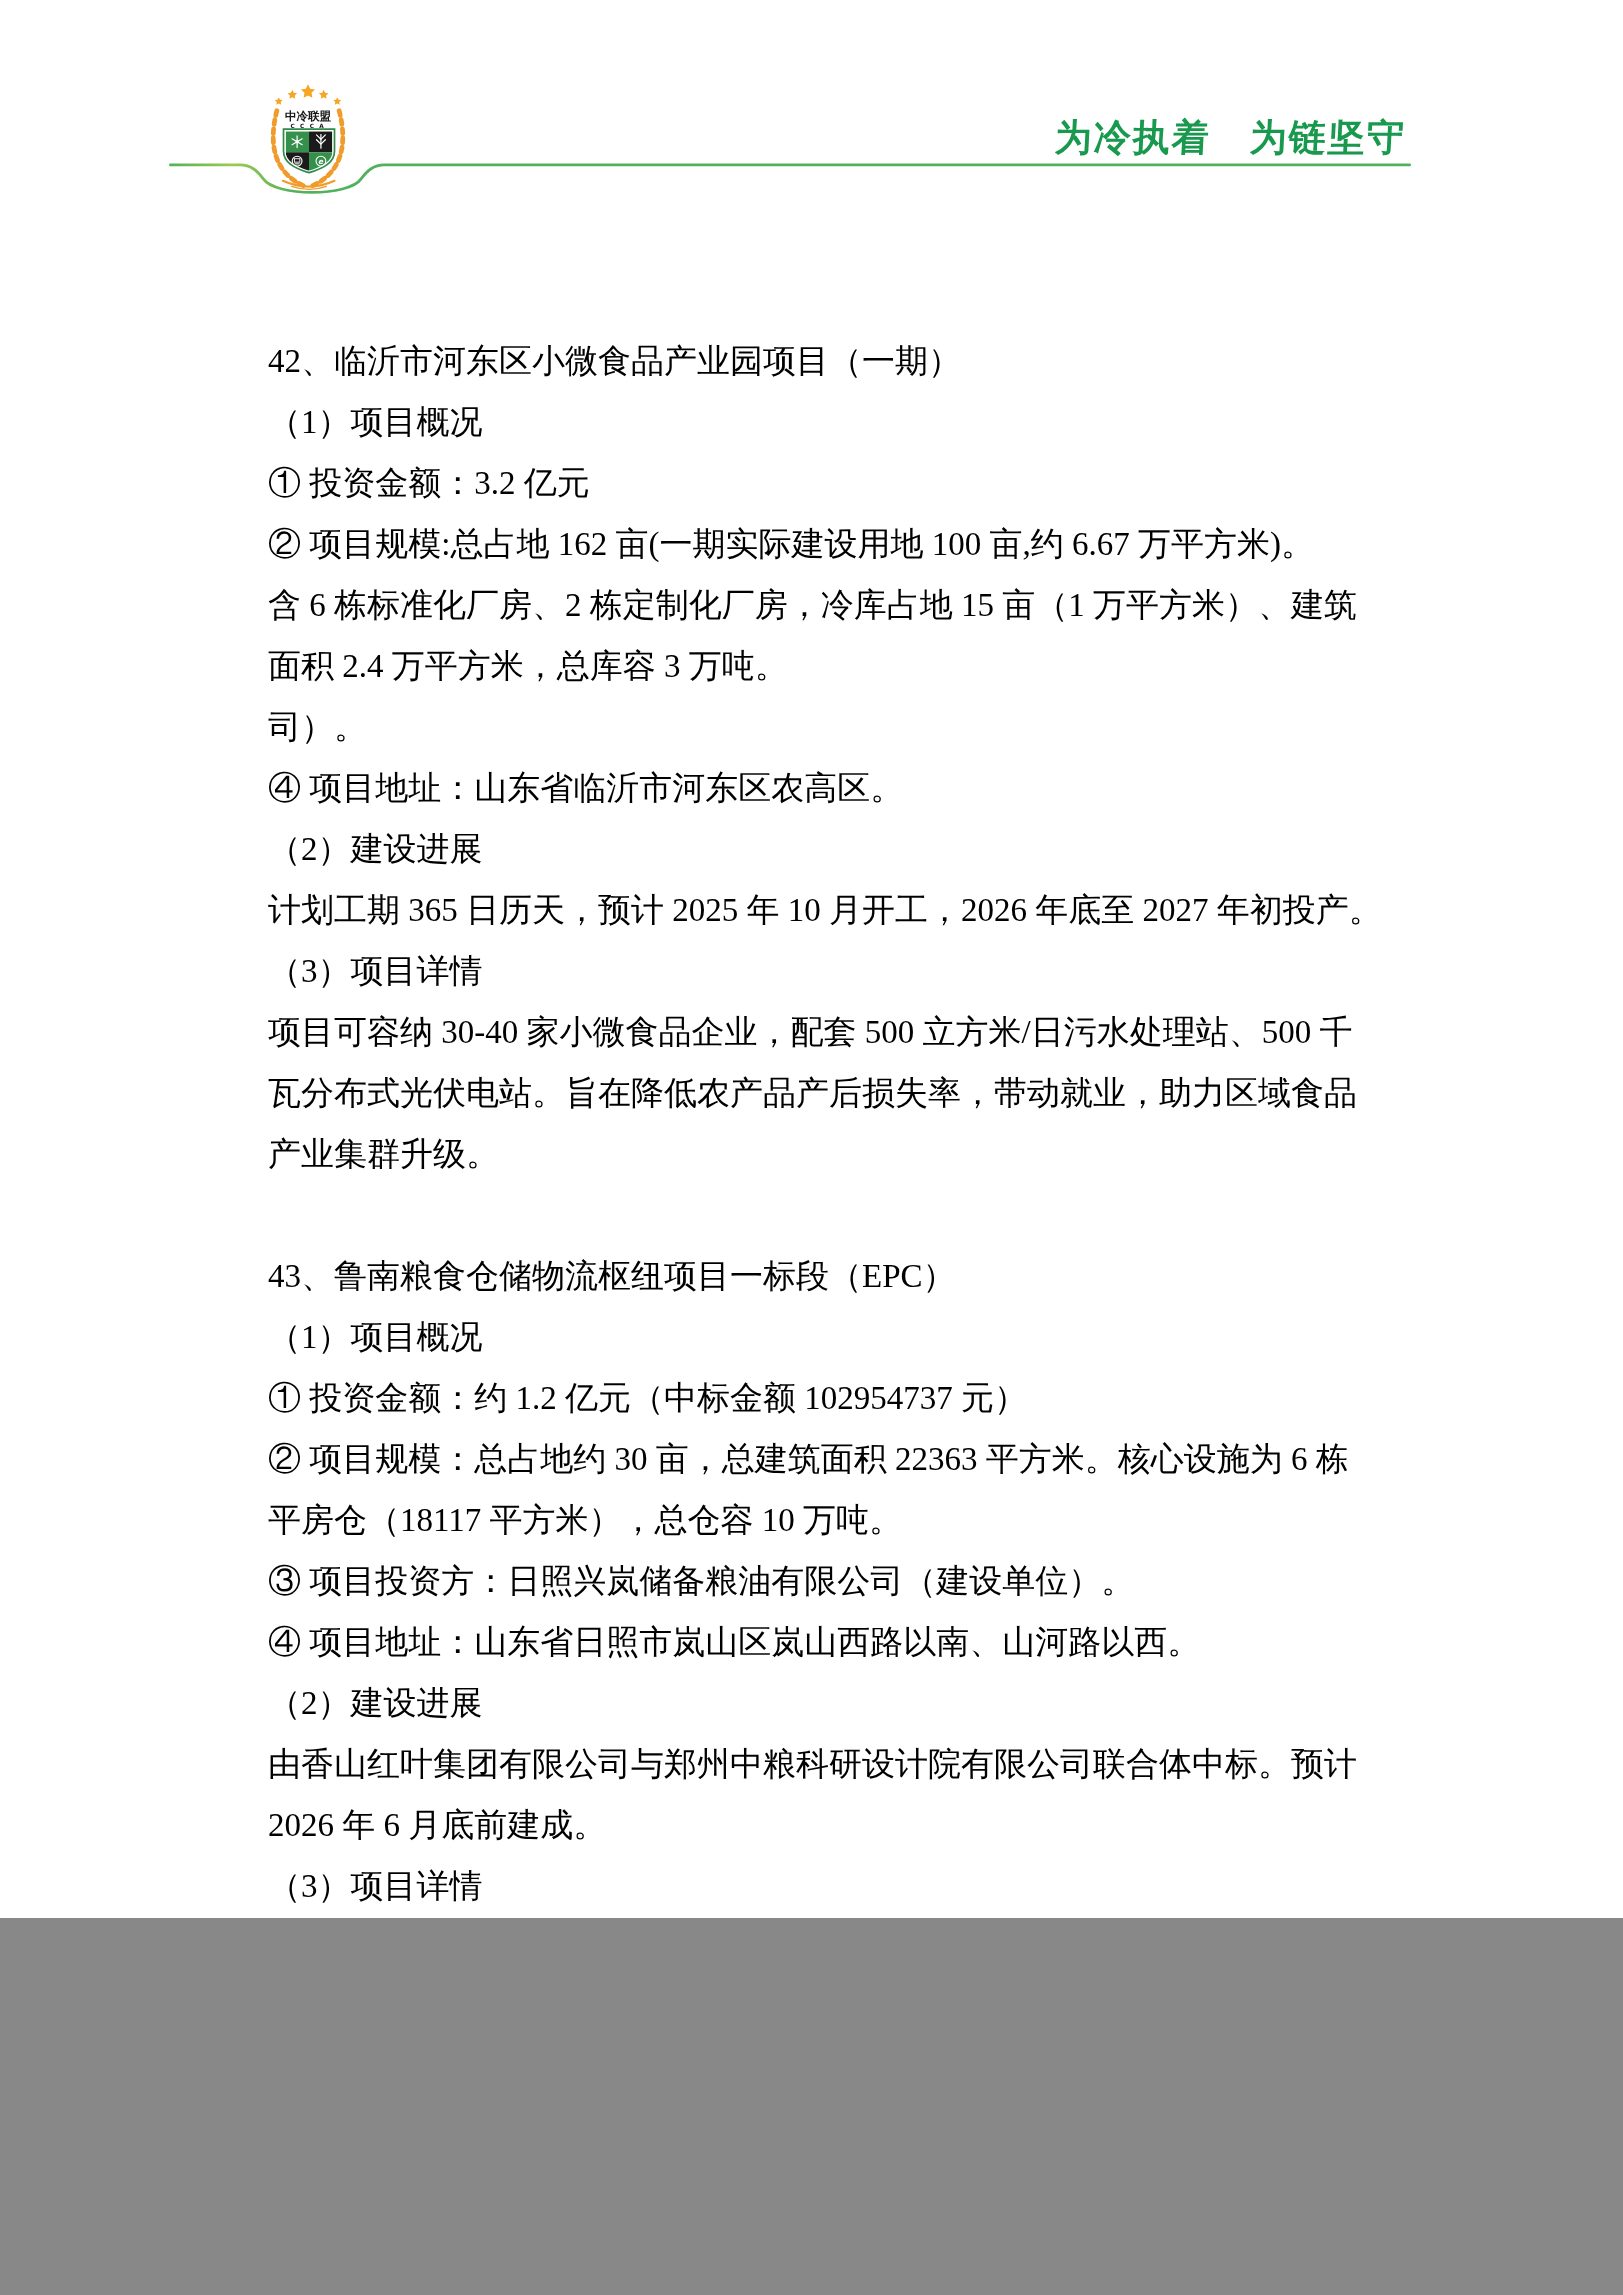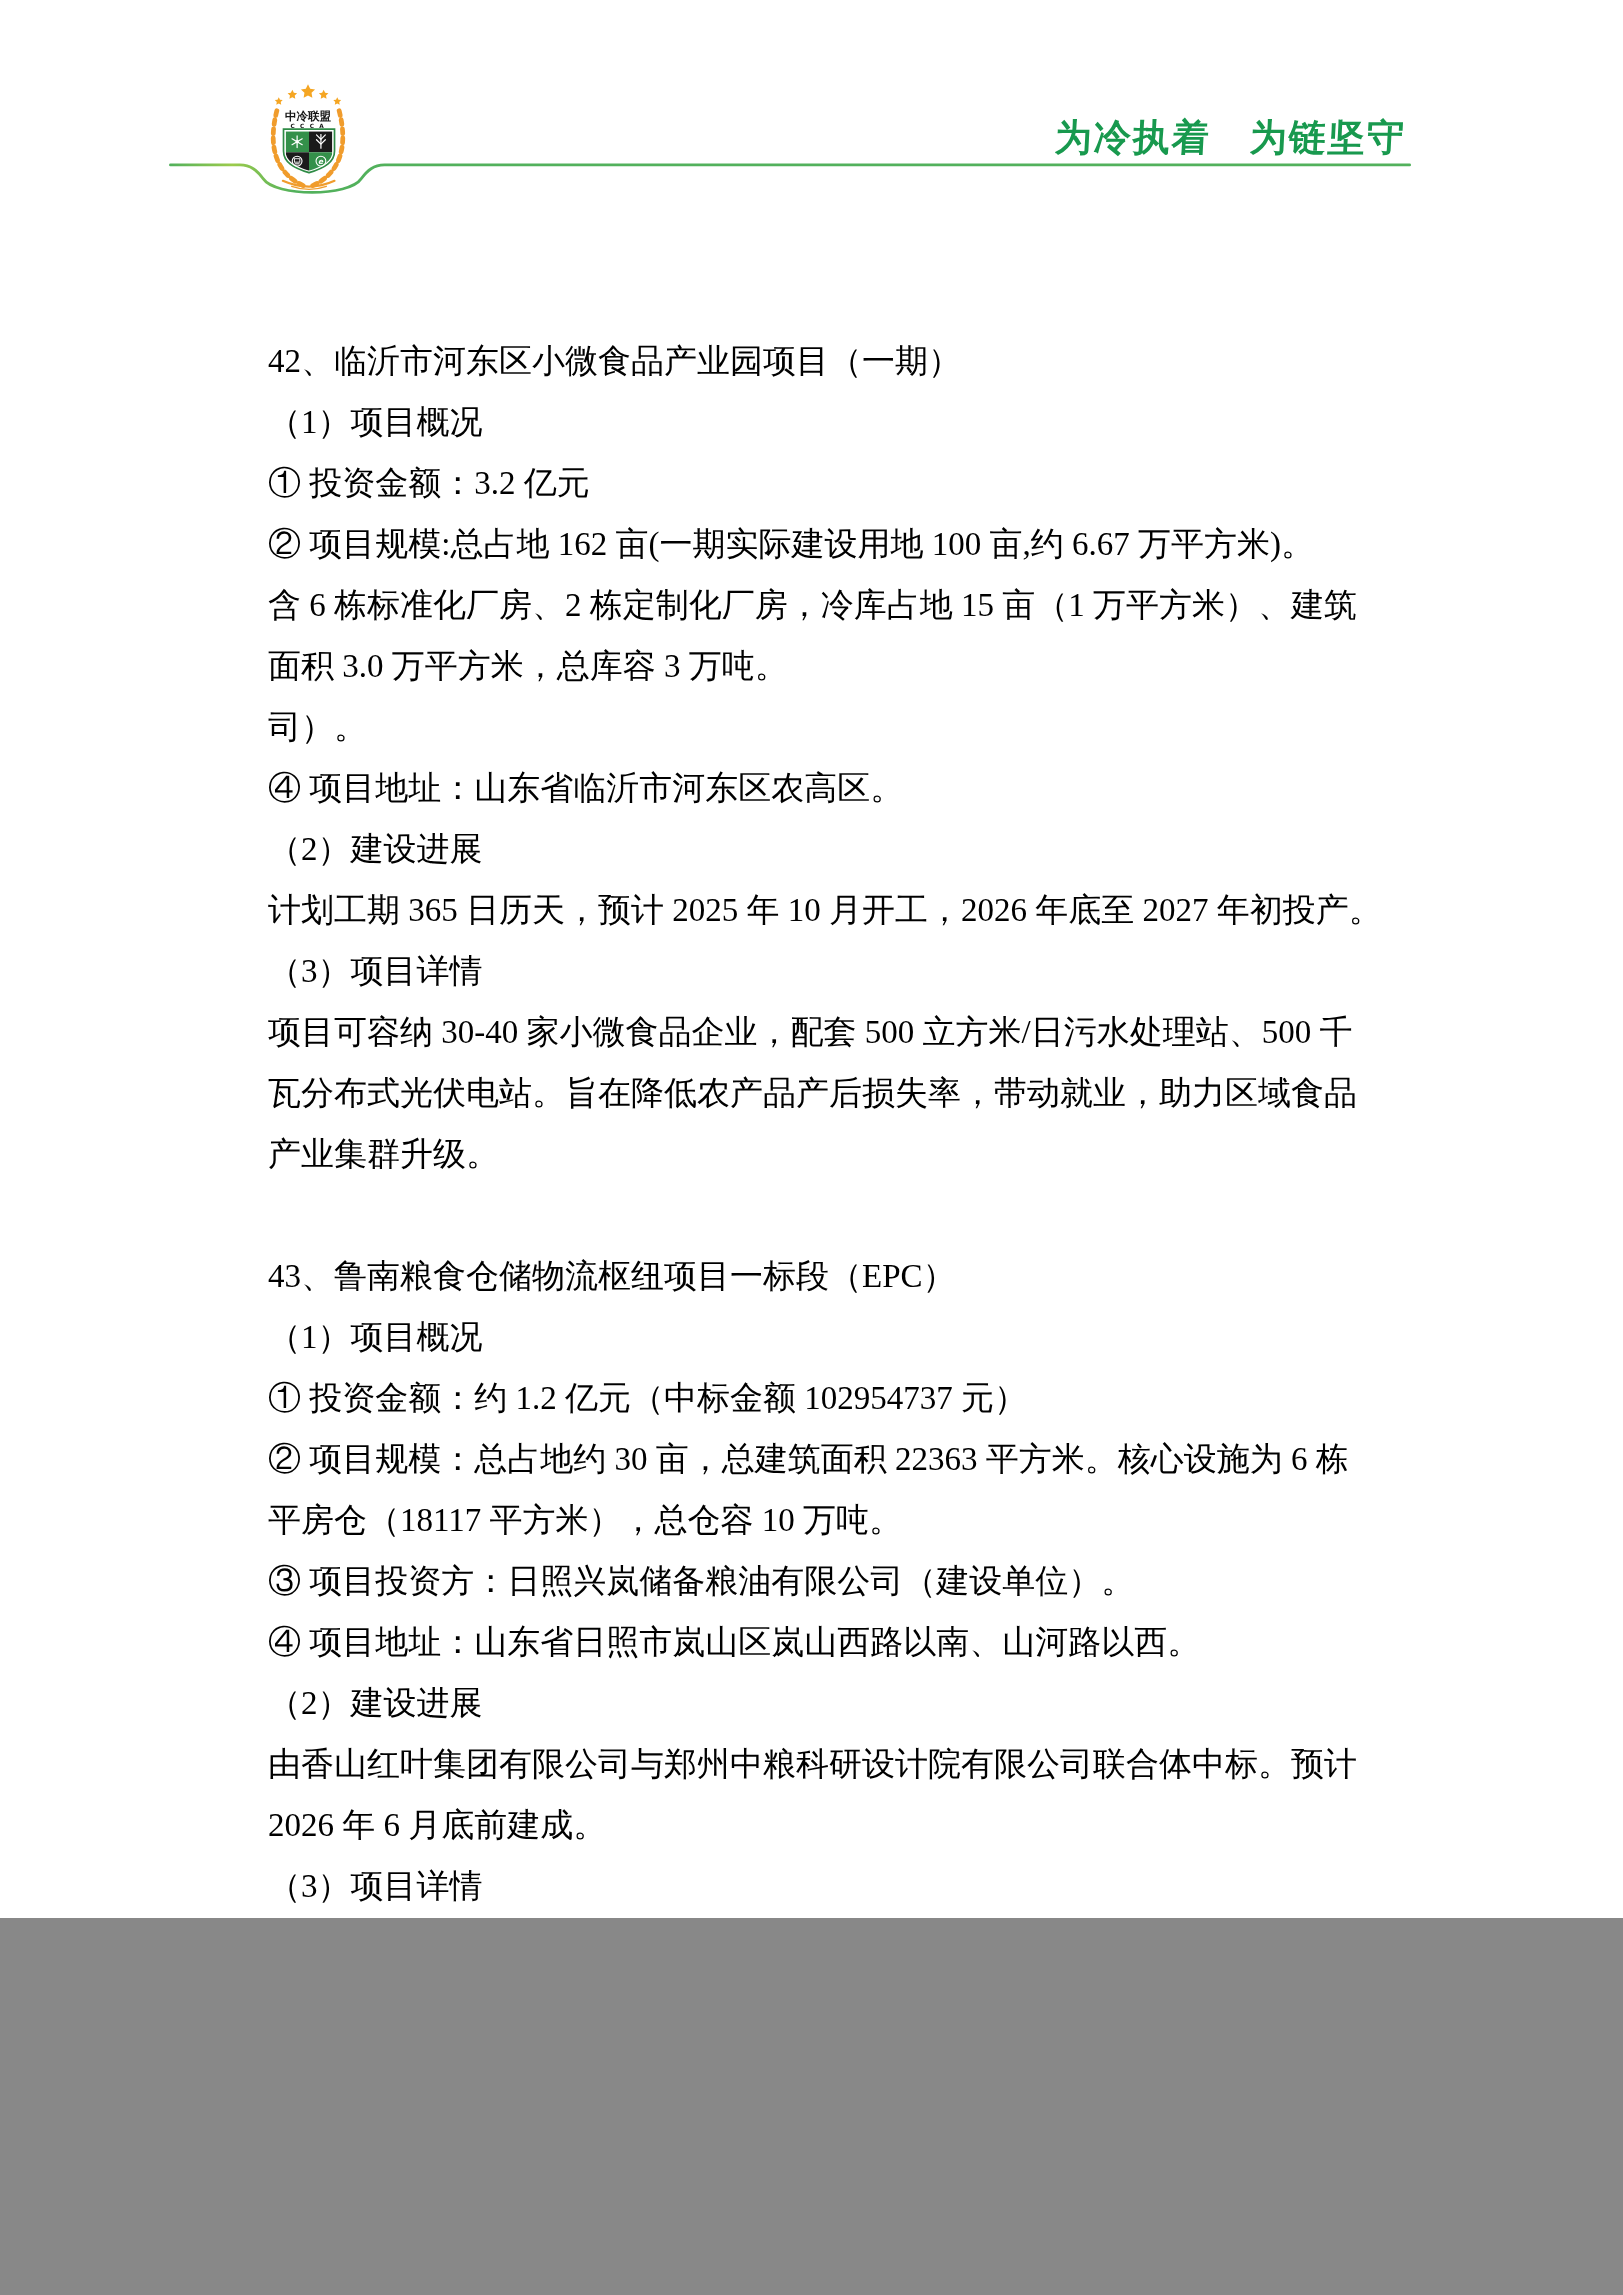--- a/index.html
+++ b/index.html
@@ -125,21 +125,21 @@
   </svg>
 
   <div class="slogan">为冷执着　为链坚守</div>
 
   <main class="doc-body">
     <div class="line bold">42、临沂市河东区小微食品产业园项目（一期）</div>
     <div class="line">（1）项目概况</div>
     <div class="line">① 投资金额：3.2 亿元</div>
     <div class="line">② 项目规模:总占地 162 亩(一期实际建设用地 100 亩,约 6.67 万平方米)。</div>
     <div class="line">含 6 栋标准化厂房、2 栋定制化厂房，冷库占地 15 亩（1 万平方米）、建筑</div>
-    <div class="line">面积 3.0 万平方米，总库容 3 万吨。</div>
+    <div class="line">面积 2.4 万平方米，总库容 3 万吨。</div>
     <div class="line">司）。</div>
     <div class="line">④ 项目地址：山东省临沂市河东区农高区。</div>
     <div class="line">（2）建设进展</div>
     <div class="line">计划工期 365 日历天，预计 2025 年 10 月开工，2026 年底至 2027 年初投产。</div>
     <div class="line">（3）项目详情</div>
     <div class="line">项目可容纳 30-40 家小微食品企业，配套 500 立方米/日污水处理站、500 千</div>
     <div class="line">瓦分布式光伏电站。旨在降低农产品产后损失率，带动就业，助力区域食品</div>
     <div class="line">产业集群升级。</div>
     <div class="line bold gap">43、鲁南粮食仓储物流枢纽项目一标段（EPC）</div>
     <div class="line">（1）项目概况</div>

